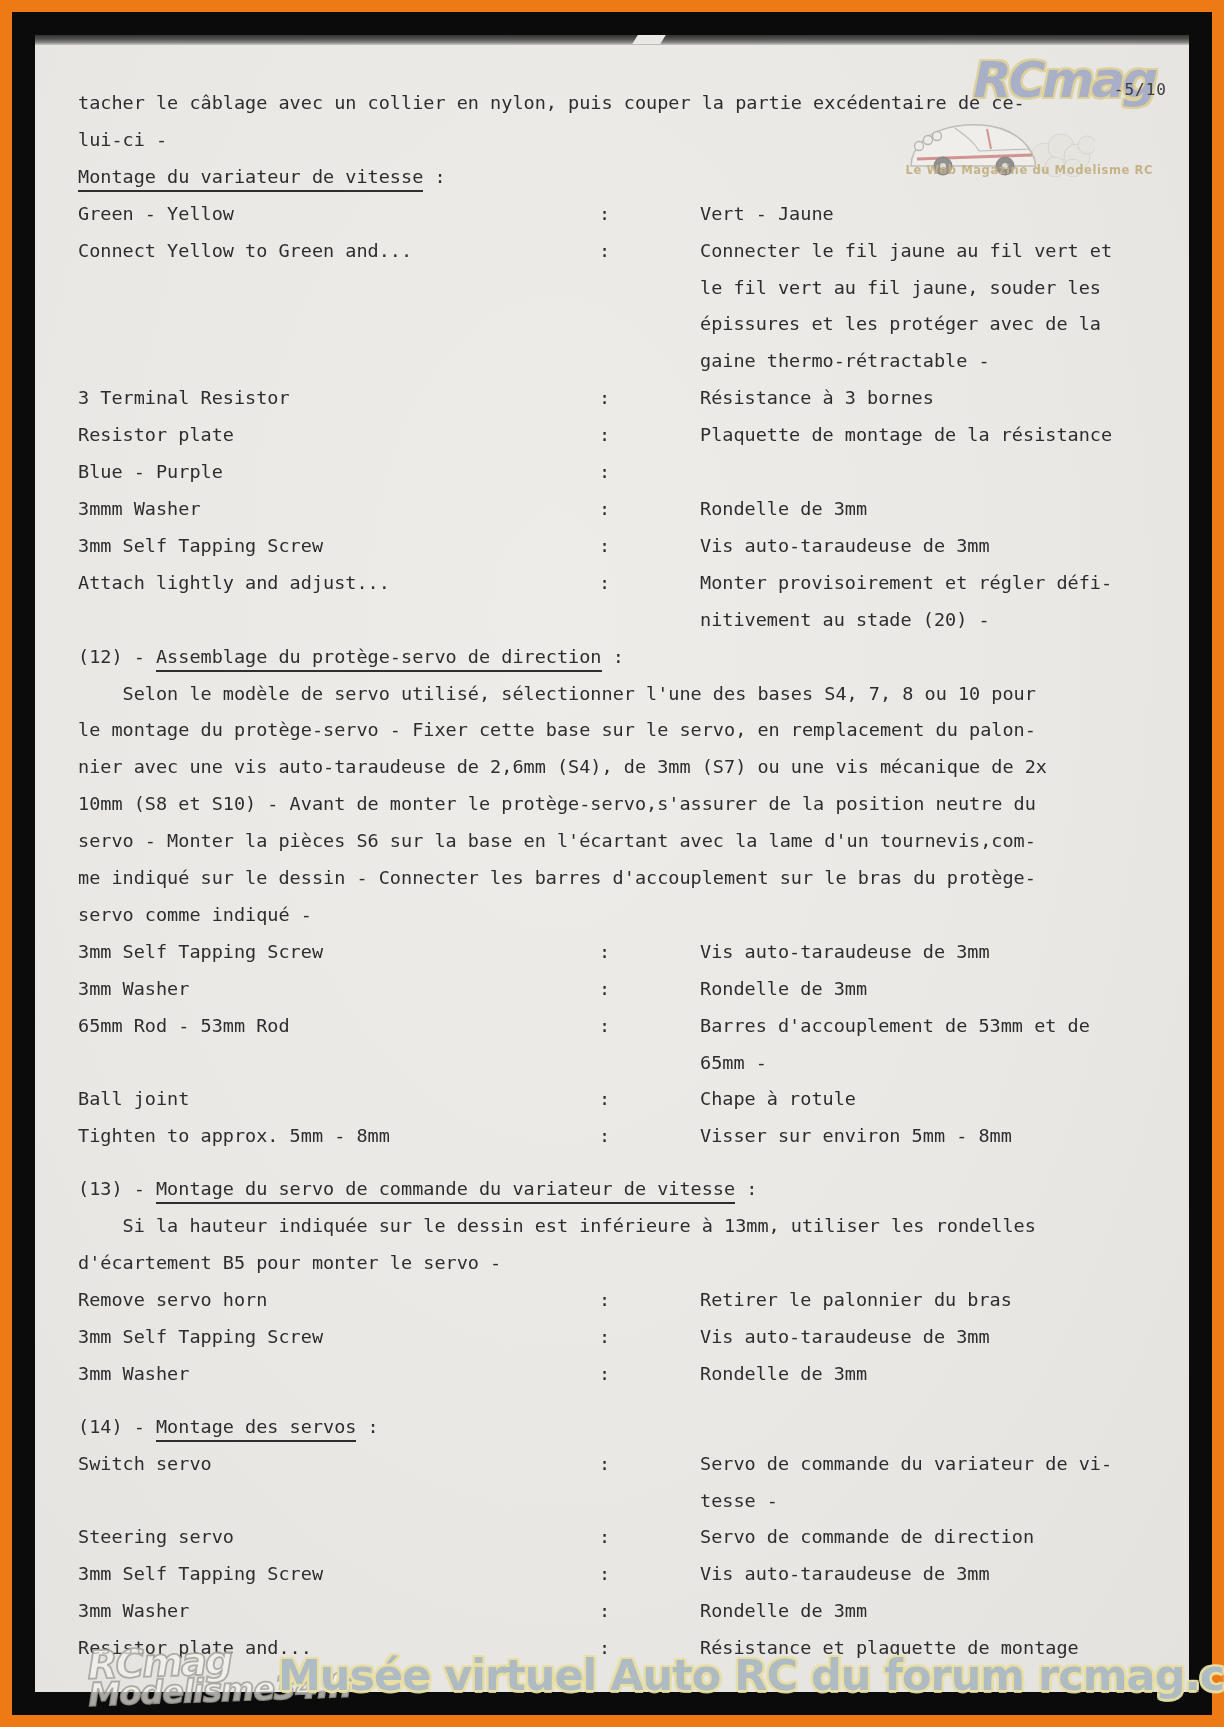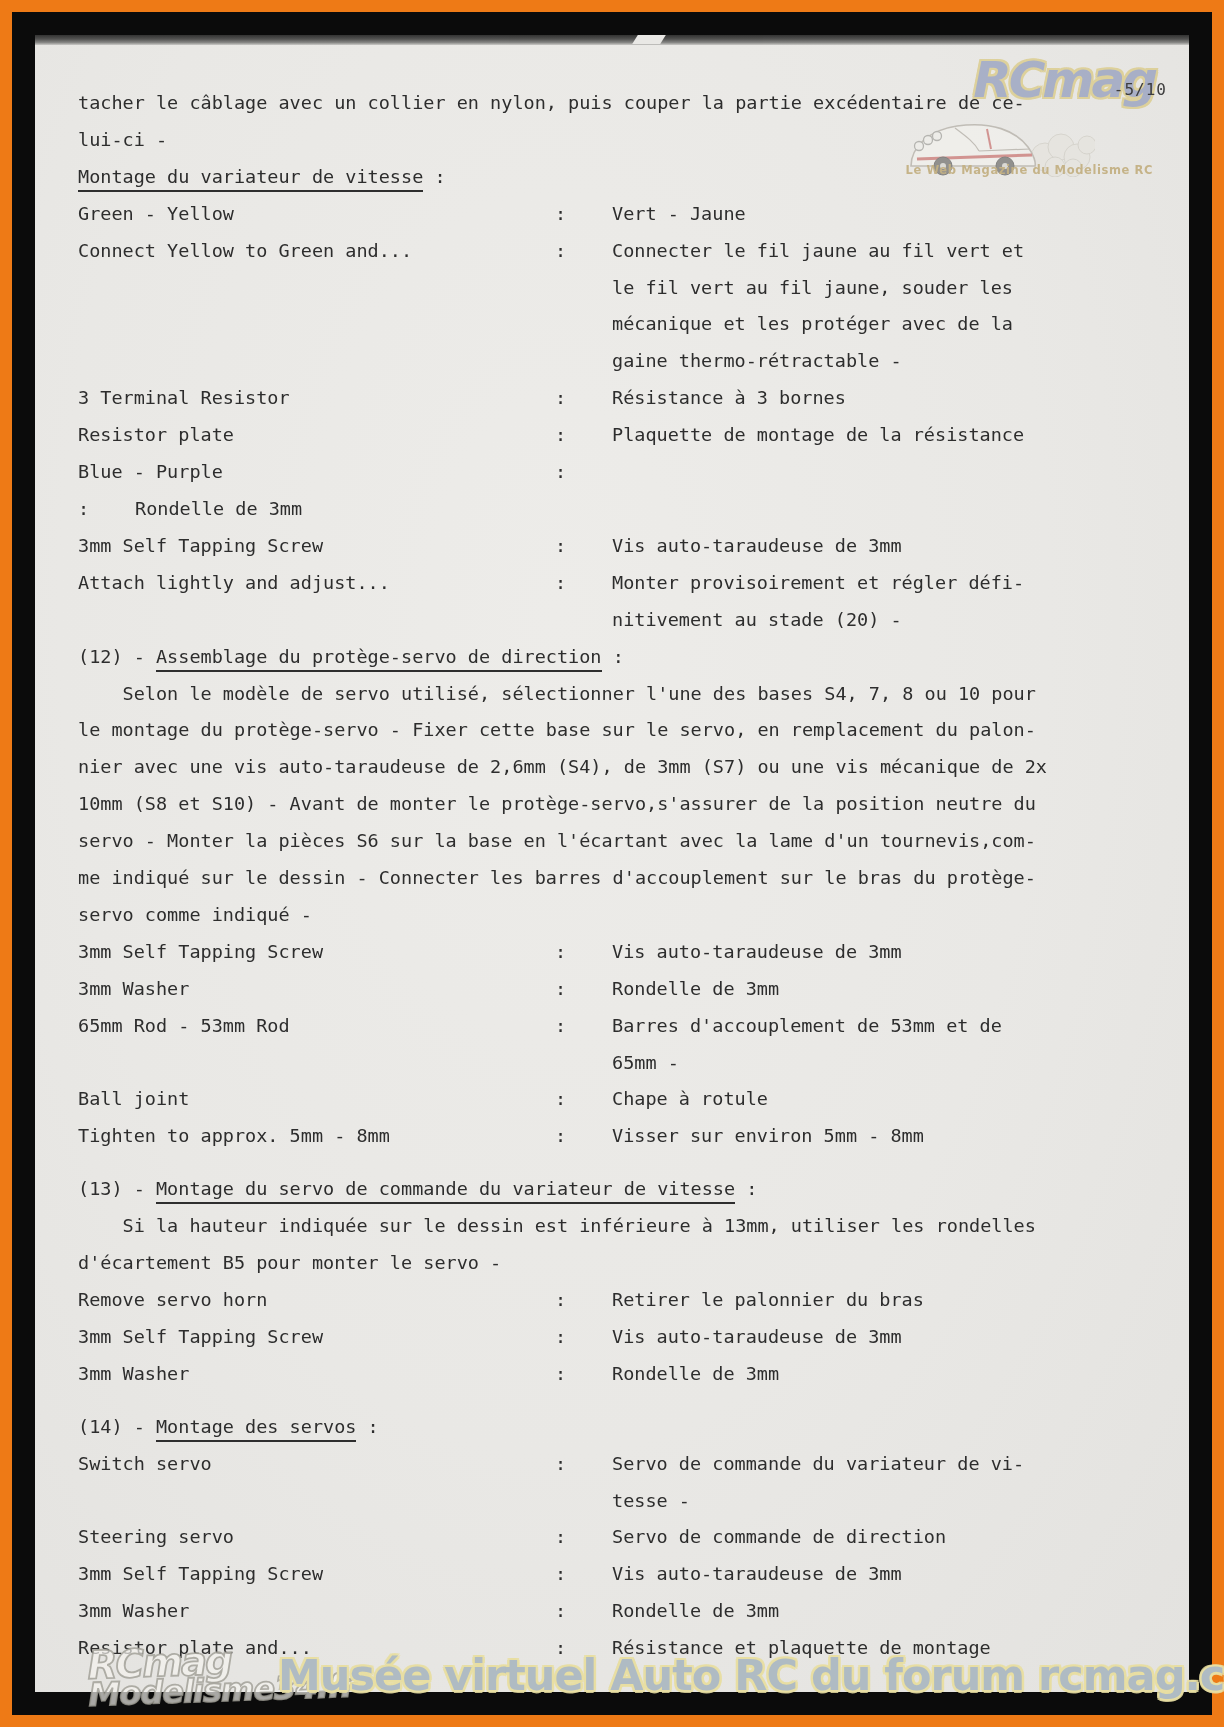--- a/index.html
+++ b/index.html
@@ -49,21 +49,21 @@
   
   .content{
     position:relative;z-index:2;
     padding:50px 56px 0 43px;
     font-size:18.5px;line-height:36.9px;color:#2d2d2d;
   }
   .para{white-space:pre-wrap;}
   .heading{white-space:pre;}
   .hu{border-bottom:2px solid #2e2e2e;padding-bottom:3px;}
   .heading.sp{margin-top:16px;}
-  .row{display:flex;align-items:flex-start;}
+  .row{display:flex;align-items:flex-start;gap:44px;}
   .row .en{width:477px;flex:0 0 auto;white-space:pre;}
   .row .colon{width:57px;flex:0 0 auto;}
   .row .fr{flex:1 1 auto;white-space:pre-wrap;}
   
   .footer-logo{
     position:absolute;left:88px;top:1643px;z-index:3;
     transform:rotate(-2deg);
     font-family:"DejaVu Sans","Liberation Sans",sans-serif;
     font-style:italic;font-weight:bold;line-height:.92;
     color:rgba(244,243,239,.68);
@@ -130,38 +130,39 @@
     <div class="row">
       <div class="en">Green - Yellow</div>
       <div class="colon">:</div>
       <div class="fr">Vert - Jaune</div>
     </div>
     <div class="row">
       <div class="en">Connect Yellow to Green and...</div>
       <div class="colon">:</div>
       <div class="fr">Connecter le fil jaune au fil vert et
 le fil vert au fil jaune, souder les
-mécanique et les protéger avec de la
+épissures et les protéger avec de la
 gaine thermo-rétractable -</div>
     </div>
     <div class="row">
       <div class="en">3 Terminal Resistor</div>
       <div class="colon">:</div>
       <div class="fr">Résistance à 3 bornes</div>
     </div>
     <div class="row">
       <div class="en">Resistor plate</div>
       <div class="colon">:</div>
       <div class="fr">Plaquette de montage de la résistance</div>
     </div>
     <div class="row">
       <div class="en">Blue - Purple</div>
       <div class="colon">:</div>
     </div>
     <div class="row">
+      <div class="en">3mmm Washer</div>
       <div class="colon">:</div>
       <div class="fr">Rondelle de 3mm</div>
     </div>
     <div class="row">
       <div class="en">3mm Self Tapping Screw</div>
       <div class="colon">:</div>
       <div class="fr">Vis auto-taraudeuse de 3mm</div>
     </div>
     <div class="row">
       <div class="en">Attach lightly and adjust...</div>

